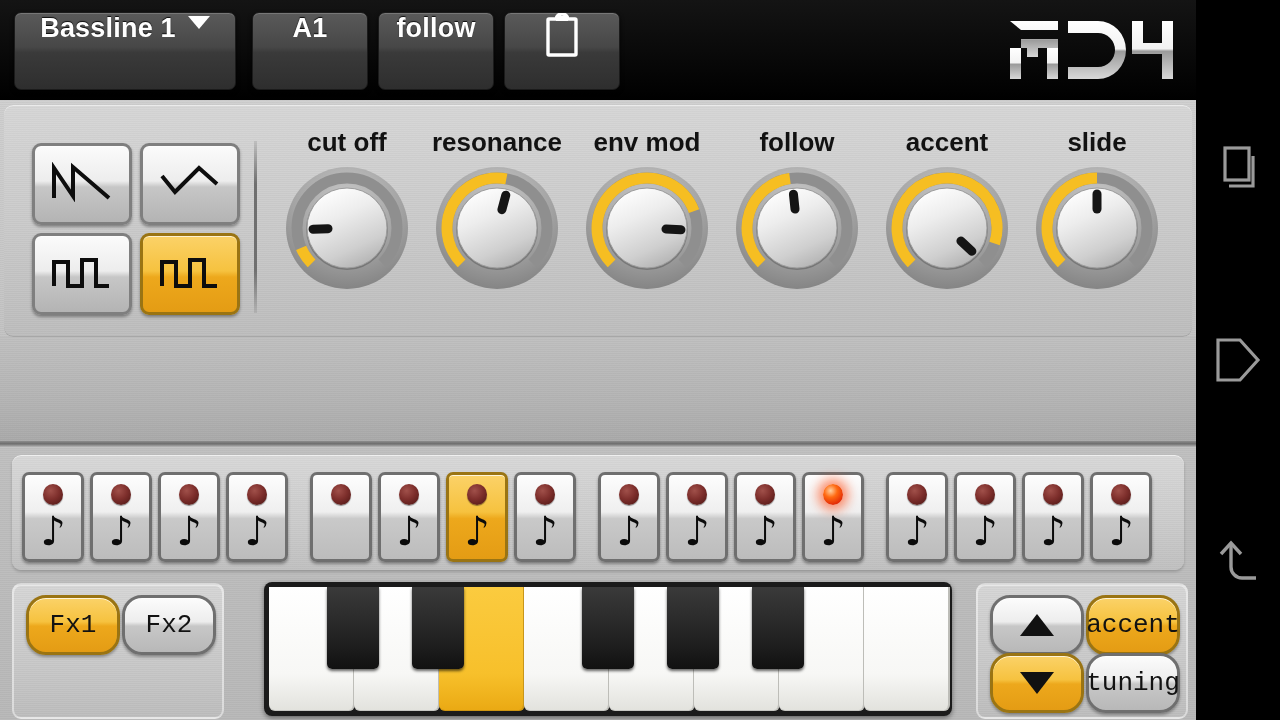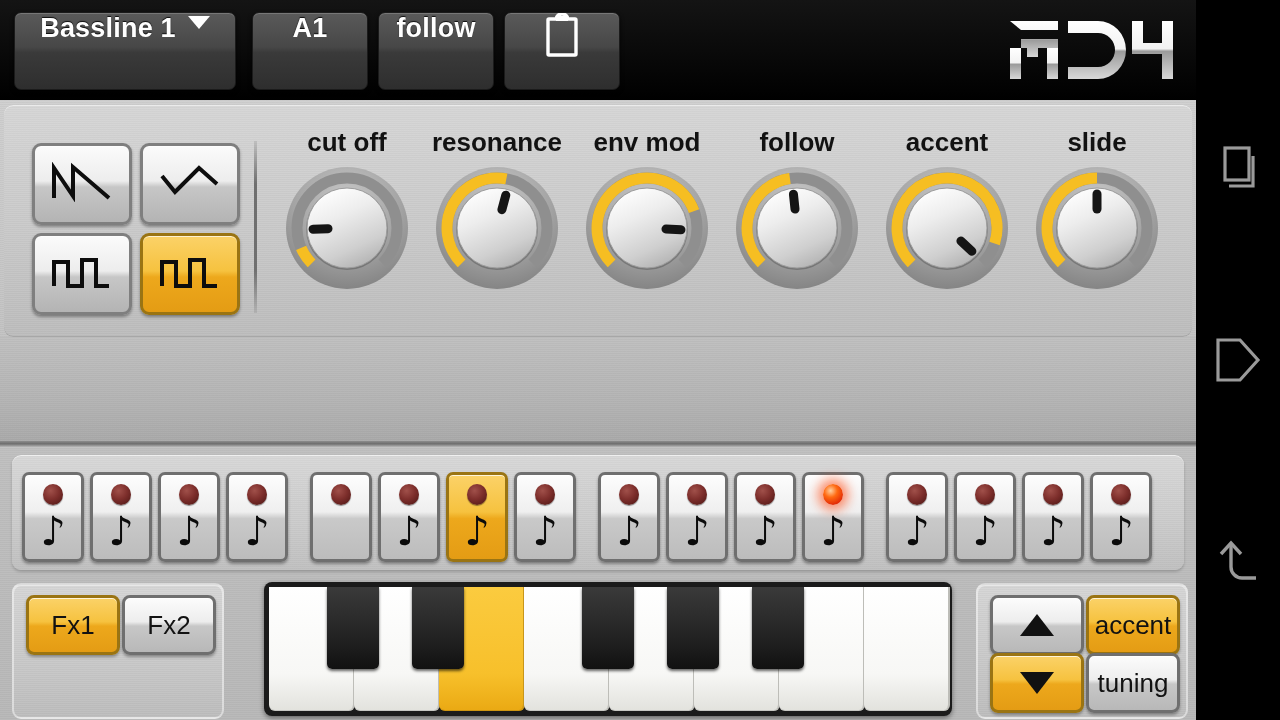--- a/index.html
+++ b/index.html
@@ -99,26 +99,26 @@
   .bottomrow{position:absolute;left:8px;top:128px;width:1172px;height:132px;}
 
   .padbox{position:absolute;top:0;width:208px;height:132px;border-radius:9px;
           background:
             repeating-linear-gradient(0deg,rgba(255,255,255,.035) 0 1px,rgba(0,0,0,.02) 1px 2px),
             linear-gradient(180deg,#d5d5d5 0%,#c8c8c8 60%,#bdbdbd 100%);
           border:2px solid rgba(255,255,255,.45);
           box-shadow:0 1px 0 rgba(255,255,255,.5) inset;}
   #fxbox{left:0;}
   #transbox{left:964px;}
-  .pad{position:absolute;width:88px;height:54px;border-radius:8px;
+  .pad{position:absolute;width:88px;height:54px;border-radius:20px;
        display:flex;align-items:center;justify-content:center;
        font-size:26px;color:#121212;
        background:linear-gradient(180deg,#fcfcfc 0%,#ededed 44%,#c7c7c7 52%,#b8b8b8 100%);
        border:3px solid #6f6f6f;
-       box-shadow:0 2px 3px rgba(0,0,0,.32),0 1px 0 rgba(255,255,255,.75) inset;}
+       box-shadow:0 2px 3px rgba(0,0,0,.32),0 1px 0 rgba(255,255,255,.75) inset;font-family:Liberation Mono, monospace;}
   .pad.on{background:linear-gradient(180deg,#fbd268 0%,#f6c23f 44%,#eda81c 52%,#e49c14 100%);
           border-color:#9a7413;}
   .pad.c1{left:12px;} .pad.c2{left:108px;}
   .pad.r1{top:10px;} .pad.r2{top:68px;}
   .tri-up{width:0;height:0;border-left:17px solid transparent;border-right:17px solid transparent;border-bottom:22px solid #111;}
   .tri-dn{width:0;height:0;border-left:17px solid transparent;border-right:17px solid transparent;border-top:22px solid #111;}
 
   
   .keyboard{position:absolute;left:252px;top:-1px;width:688px;height:134px;
             background:#1b1b1b;border-radius:8px;padding:5px;box-sizing:border-box;

